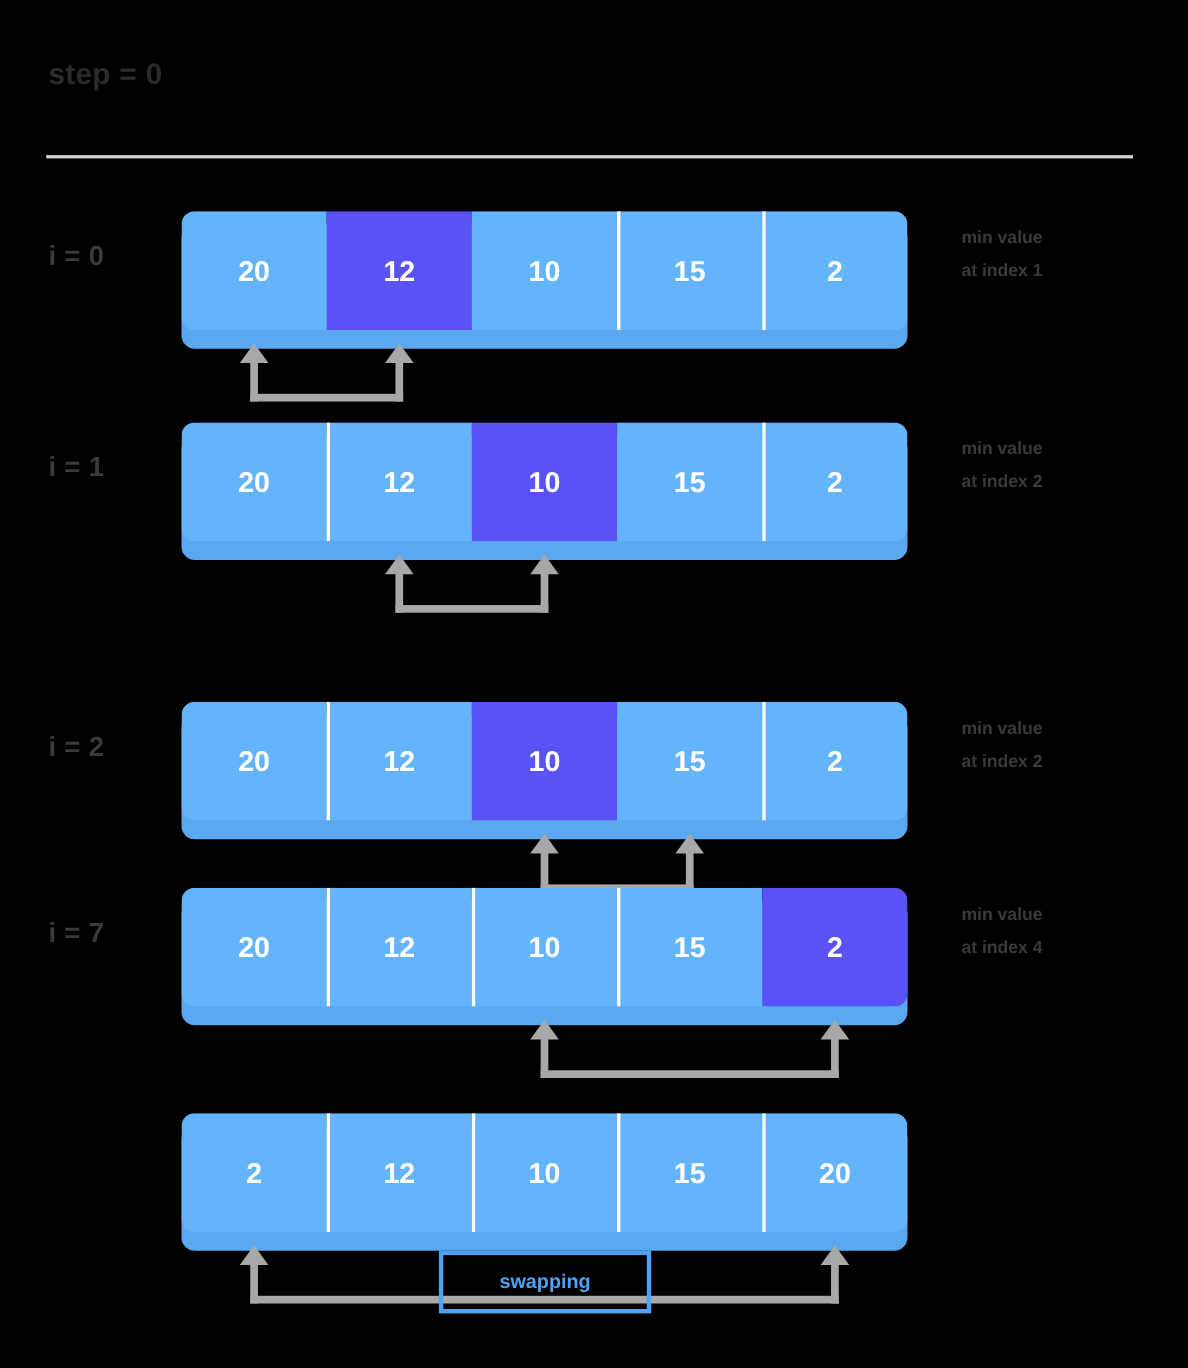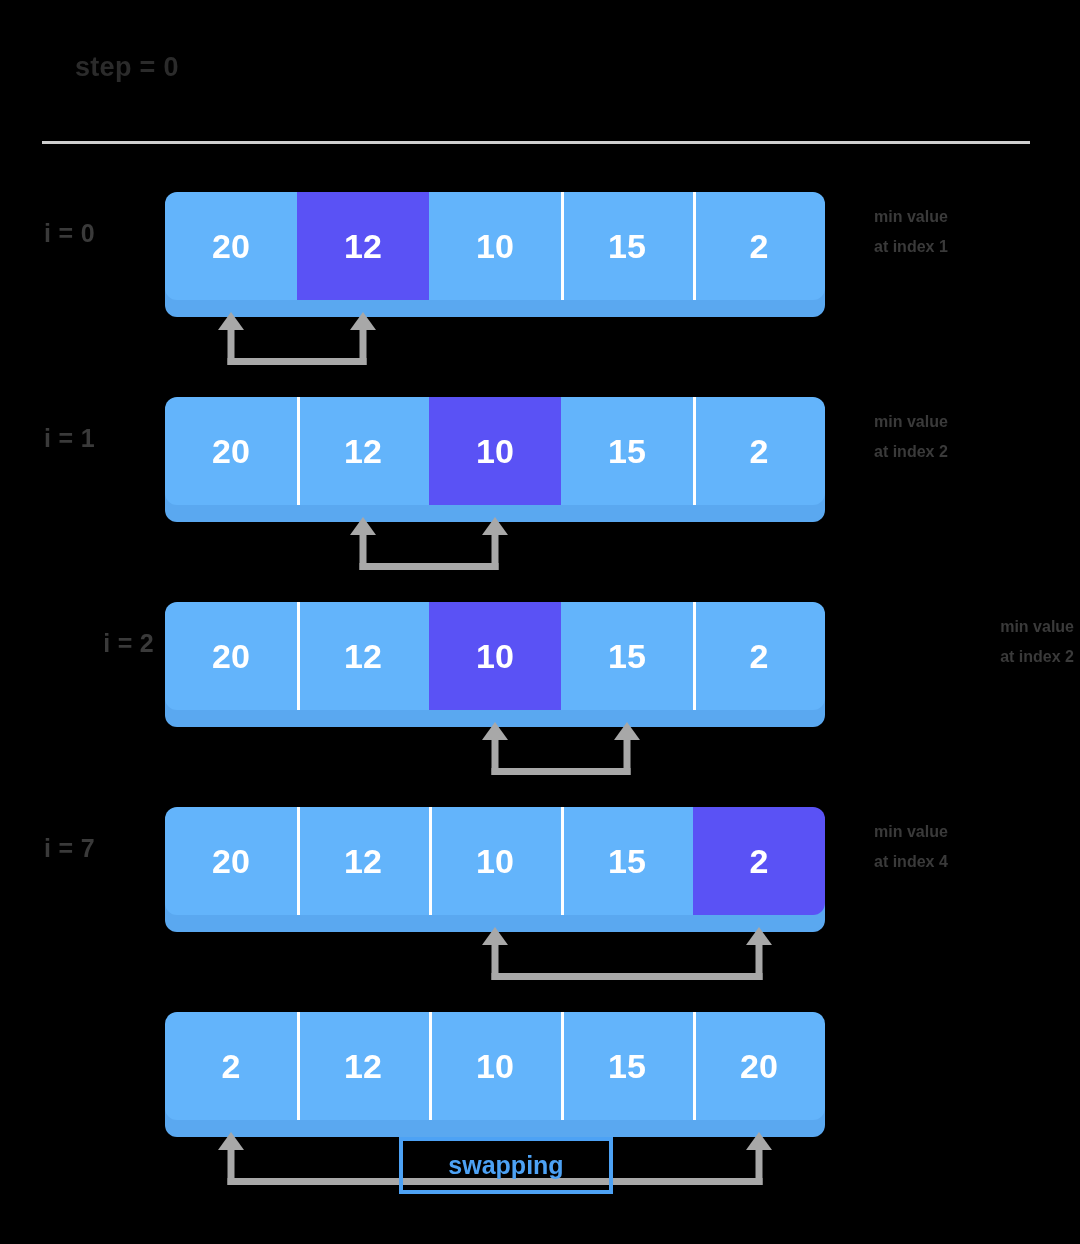--- a/index.html
+++ b/index.html
@@ -17,21 +17,20 @@
 
   
   #step-label {
     position: absolute;
     left: 44px;
     top: 52px;
     font-size: 27px;
     font-weight: bold;
     color: #2b2b2b;
     letter-spacing: 0.3px;
-    margin-left: 31px;
   }
   #divider {
     position: absolute;
     left: 42px;
     top: 141px;
     width: 988px;
     height: 3px;
     background: #cfcfcf;
   }
 
@@ -91,21 +90,21 @@
     border-radius: 12px;
     overflow: hidden;
   }
   .cell {
     flex: 1 1 0;
     position: relative;
     display: flex;
     align-items: center;
     justify-content: center;
     background: #63b4fb;
-    font-size: 34px;
+    font-size: 26px;
     font-weight: bold;
     color: #ffffff;
   }
   .cell + .cell::before {
     content: "";
     position: absolute;
     left: 0;
     top: 0;
     width: 3px;
     height: 100%;
@@ -125,28 +124,28 @@
     top: 118px;
     height: 60px;
   }
   .connector svg { display: block; }
 
   
   #swap-tag {
     position: absolute;
     left: 399px;
     top: 1137px;
-    width: 214px;
+    width: 193px;
     height: 57px;
     box-sizing: border-box;
     border: 4px solid #4da2f5;
     display: flex;
     align-items: center;
     justify-content: center;
-    font-size: 25px;
+    font-size: 18px;
     font-weight: bold;
     color: #4da2f5;
     background: transparent;
   }
 </style>
 </head>
 <body>
 
 <div id="step-label">step = 0</div>
 
@@ -174,21 +173,21 @@
             <polygon points="7,20 20,2 33,20" fill="#a8a8a8"></polygon>
             <rect x="16.5" y="18" width="7" height="37" fill="#a8a8a8"></rect>
           </g>
           <g>
             <polygon points="139,20 152,2 165,20" fill="#a8a8a8"></polygon>
             <rect x="148.5" y="18" width="7" height="37" fill="#a8a8a8"></rect>
           </g>
         </svg>
       </div>
     </div>
-    <div class="row" style="top: 397px; padding-left: 34px;">
+    <div class="row" style="top: 384px; padding-left: 34px;">
       <div class="row-index-label">i = 1</div>
       <div class="array-wrap">
         <div class="array-shadow"></div>
         <div class="array-cells">
           <div class="cell">20</div>
           <div class="cell">12</div>
           <div class="cell highlight">10</div>
           <div class="cell">15</div>
           <div class="cell">2</div>
         </div>
@@ -202,21 +201,21 @@
             <polygon points="7,20 20,2 33,20" fill="#a8a8a8"></polygon>
             <rect x="16.5" y="18" width="7" height="37" fill="#a8a8a8"></rect>
           </g>
           <g>
             <polygon points="139,20 152,2 165,20" fill="#a8a8a8"></polygon>
             <rect x="148.5" y="18" width="7" height="37" fill="#a8a8a8"></rect>
           </g>
         </svg>
       </div>
     </div>
-    <div class="row" style="top: 602px; text-align: right;">
+    <div class="row" style="top: 638px;">
       <div class="row-index-label">i = 2</div>
       <div class="array-wrap">
         <div class="array-shadow"></div>
         <div class="array-cells">
           <div class="cell">20</div>
           <div class="cell">12</div>
           <div class="cell highlight">10</div>
           <div class="cell">15</div>
           <div class="cell">2</div>
         </div>

